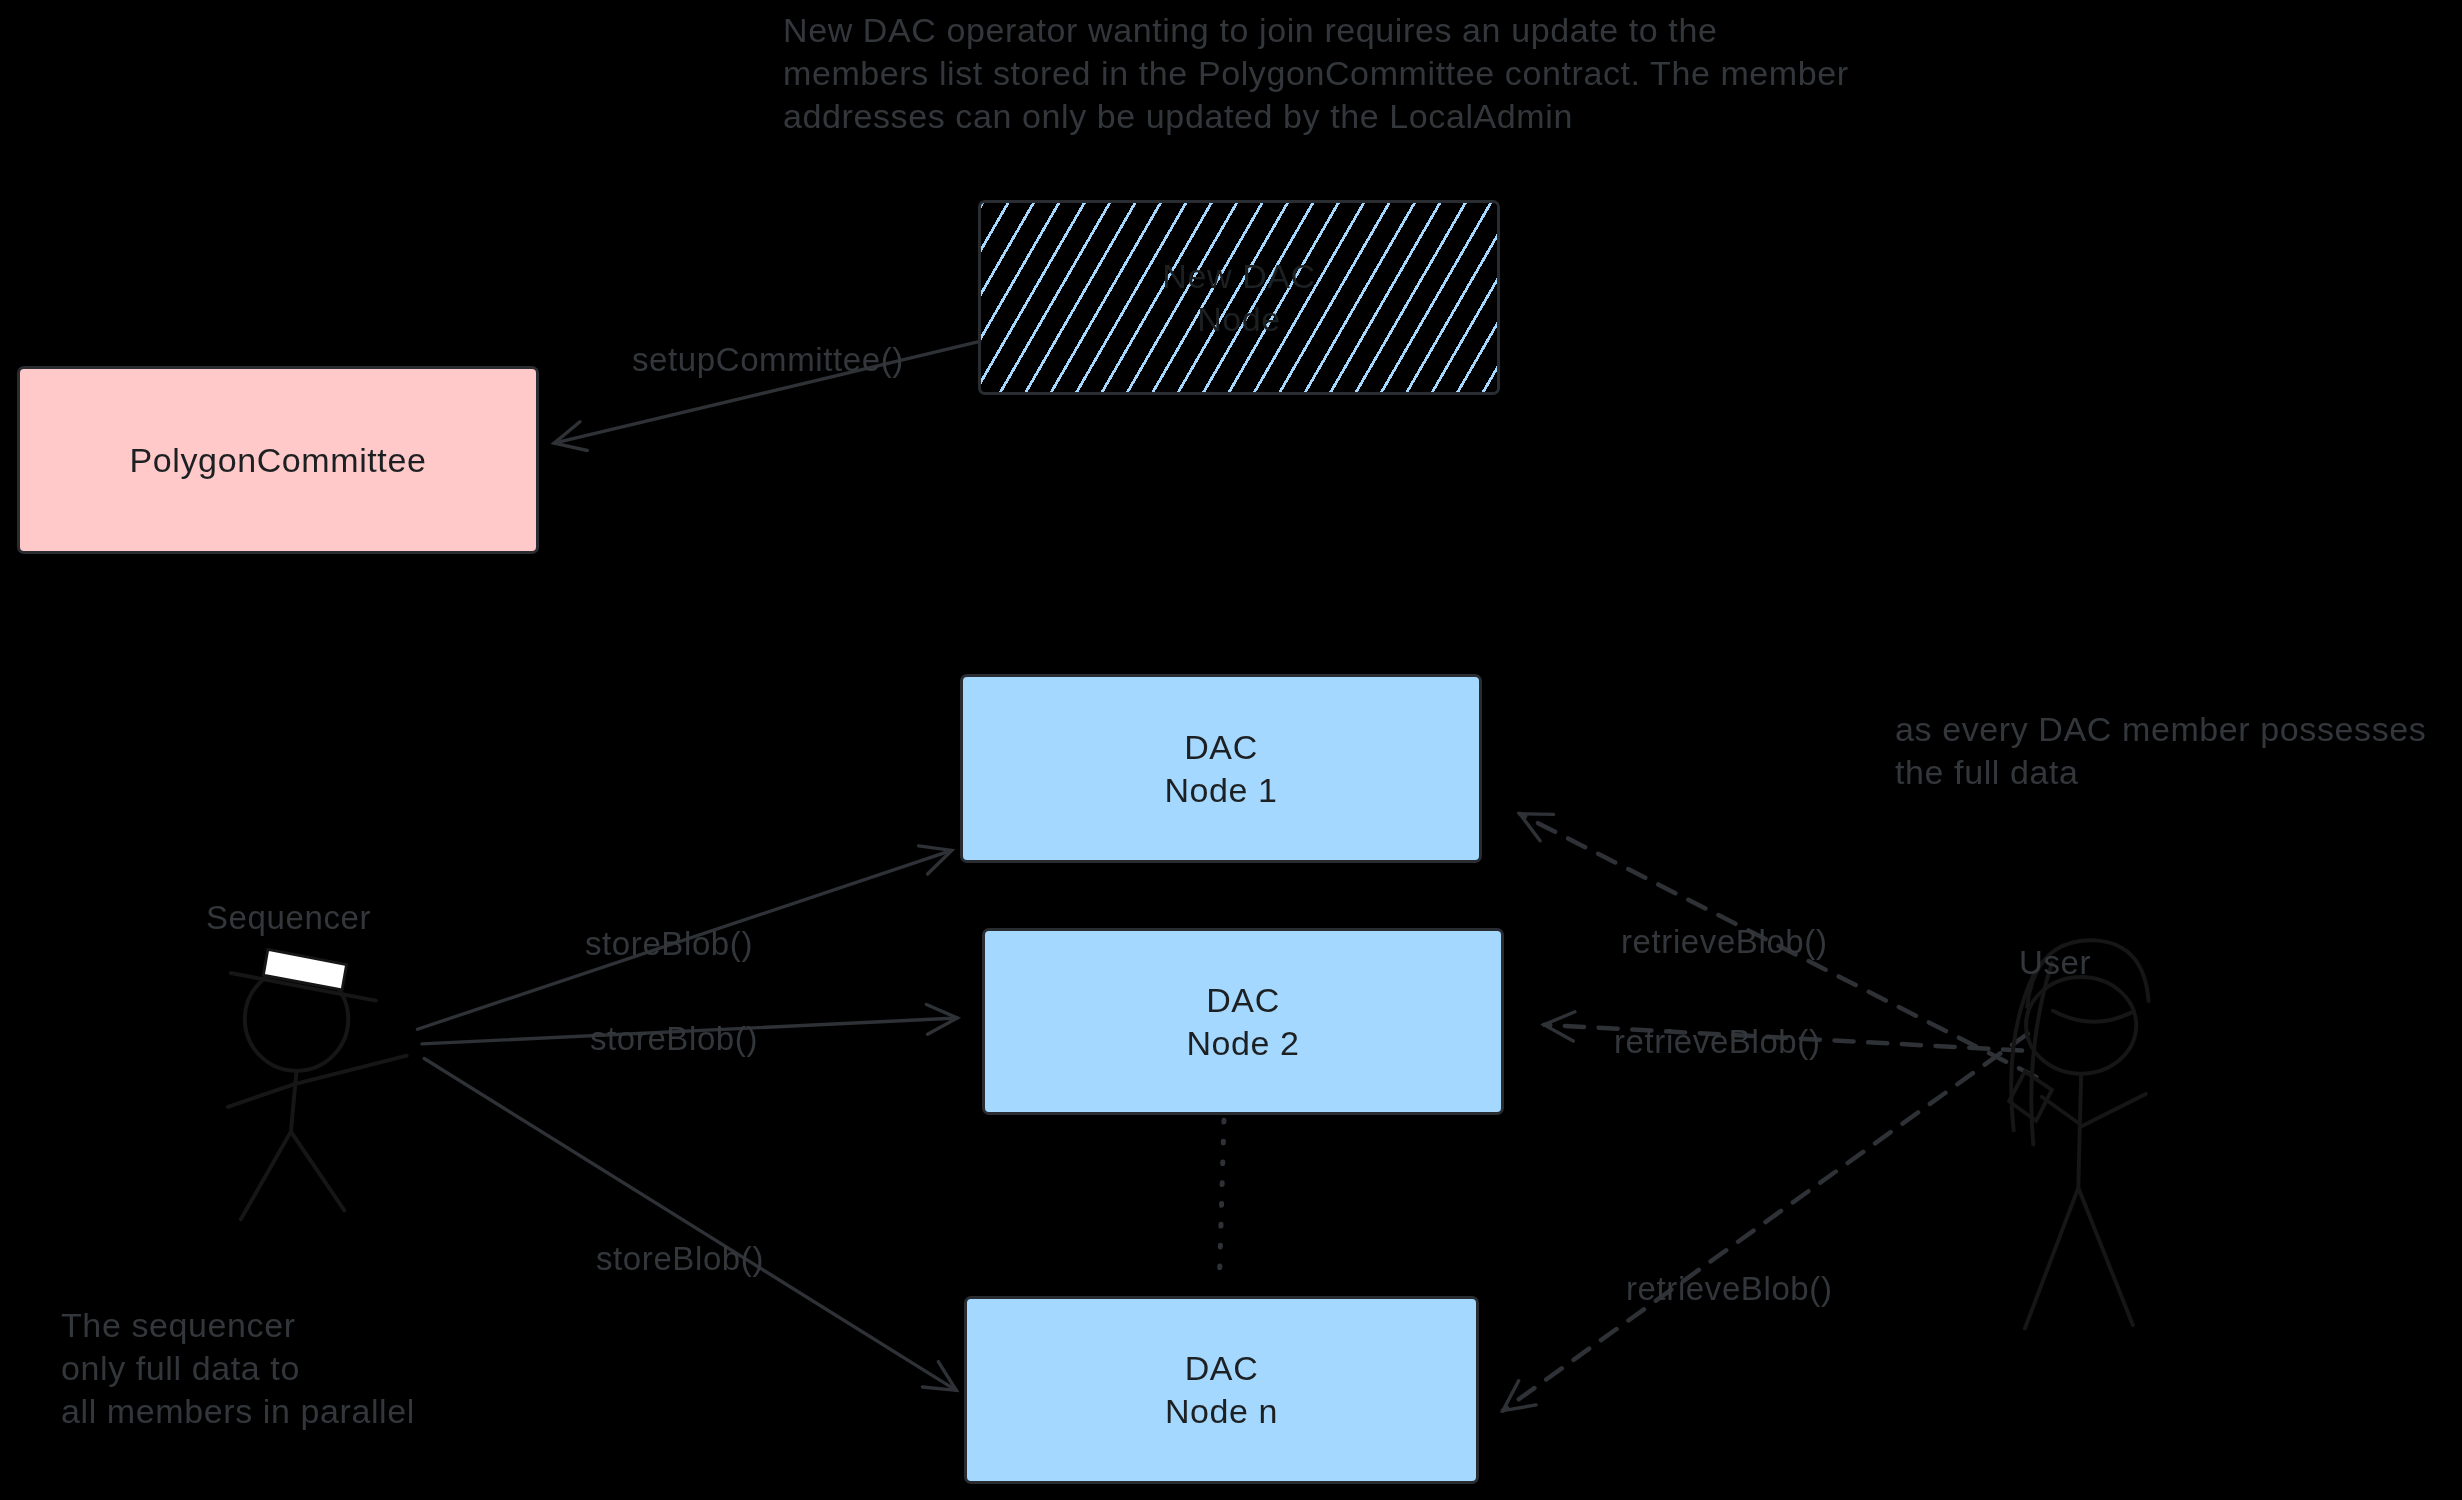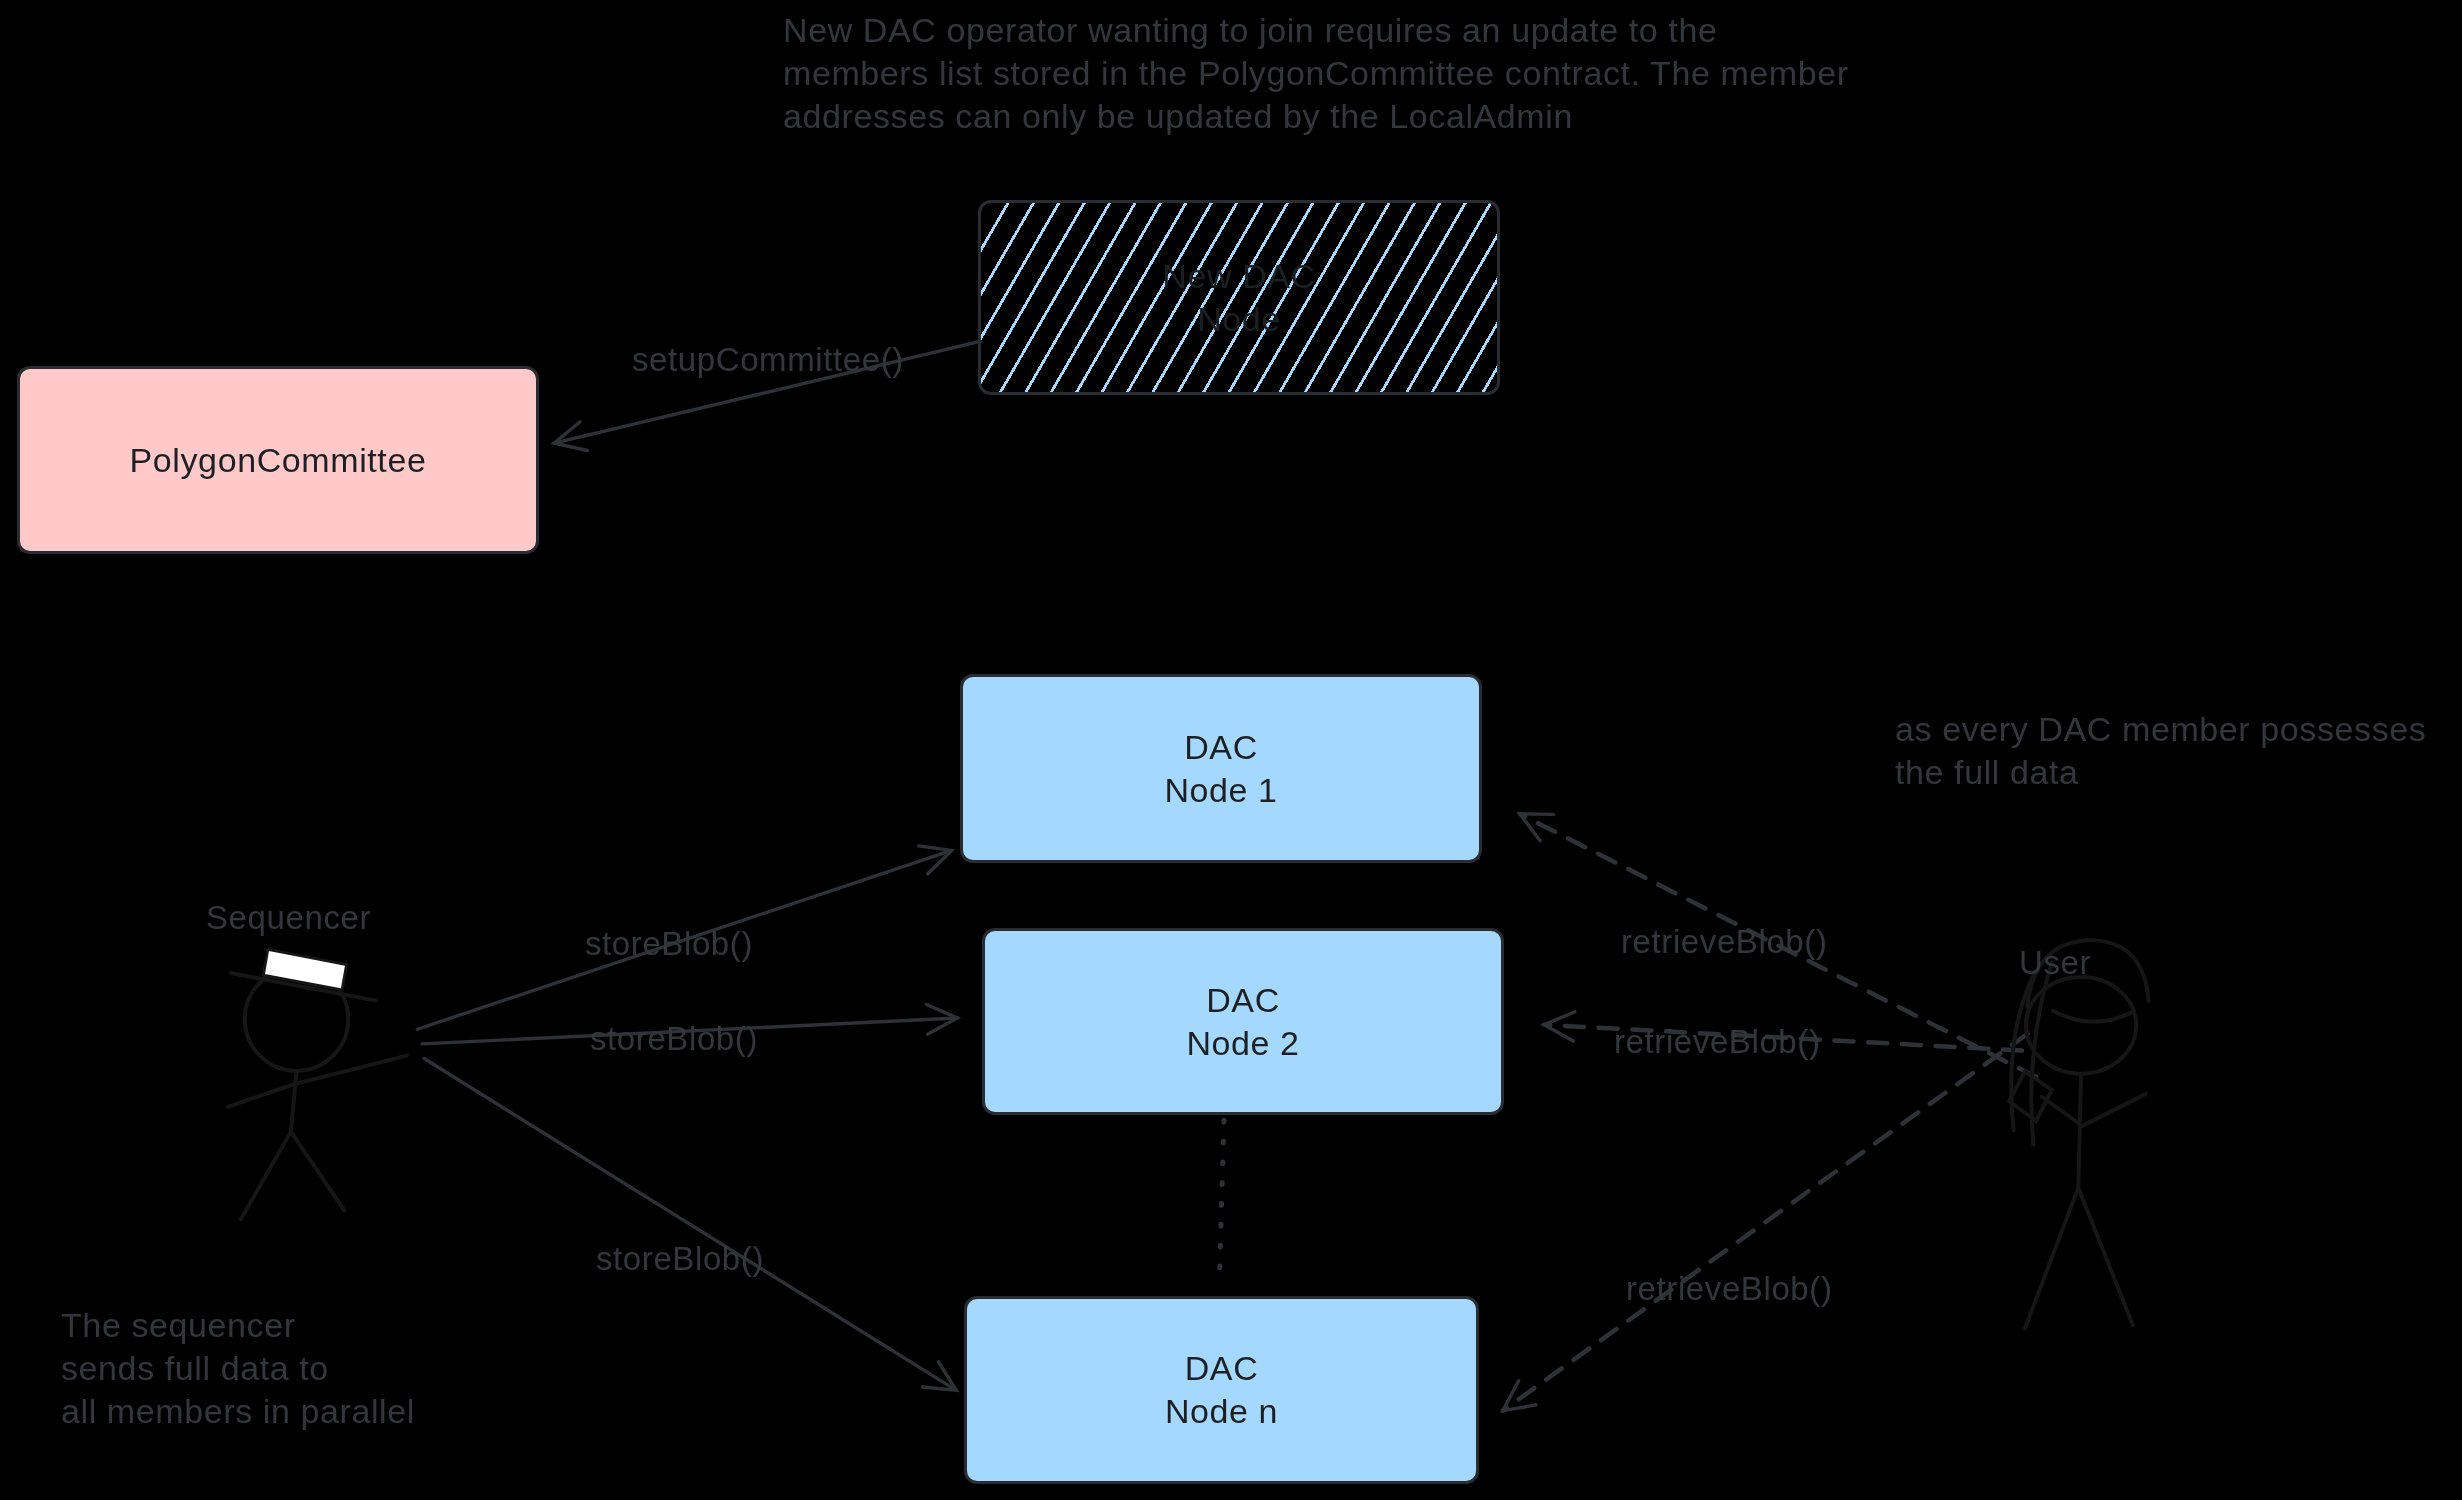--- a/index.html
+++ b/index.html
@@ -15,21 +15,21 @@
   }
   #art{position:absolute;left:0;top:0;width:2462px;height:1500px;}
   .edge{stroke:var(--edge-stroke);stroke-width:6;fill:none;stroke-linecap:round;}
   .edge.dashed{stroke-width:8;stroke-dasharray:34 26;}
   .edge.dotted{stroke-width:9;stroke-dasharray:3 34;stroke-linecap:round;}
   .head{stroke:var(--edge-stroke);stroke-width:6;fill:none;stroke-linecap:round;}
   .fig{stroke:var(--figure-stroke);stroke-width:7;fill:none;stroke-linecap:round;}
   .note{position:absolute;color:var(--annotation-text);font-size:34px;line-height:43px;letter-spacing:0.6px;white-space:nowrap;}
   .edge-label{position:absolute;color:var(--annotation-text);font-size:33px;letter-spacing:0.6px;white-space:nowrap;}
   .actor-label{position:absolute;color:var(--annotation-text);font-size:33px;letter-spacing:0.6px;white-space:nowrap;margin-top:48px;}
-  .box{position:absolute;border:3.4px solid var(--border);border-radius:13px;
+  .box{position:absolute;border:3.4px solid var(--border);border-radius:7px;
        display:flex;flex-direction:column;align-items:center;justify-content:center;
        color:var(--box-text);font-size:34px;line-height:43px;text-align:center;letter-spacing:0.6px;}
   #box-new-dac{left:978px;top:200px;width:522px;height:195px;
        background:repeating-linear-gradient(120deg,var(--hatch-stripe) 0 2.8px,transparent 2.8px 22px);}
   #box-committee{left:17px;top:366px;width:522px;height:188px;background:var(--committee-fill);}
   #box-node1{left:960px;top:674px;width:522px;height:189px;background:var(--node-fill);}
   #box-node2{left:982px;top:928px;width:522px;height:187px;background:var(--node-fill);}
   #box-noden{left:964px;top:1296px;width:515px;height:188px;background:var(--node-fill);}
   #note-join{left:783px;top:9px;}
   #note-retrievability{left:1895px;top:708px;}
@@ -118,21 +118,21 @@
     <div>addresses can only be updated by the LocalAdmin</div>
   </div>
 
   <div class="note" id="note-retrievability">
     <div>as every DAC member possesses</div>
     <div>the full data</div>
   </div>
 
   <div class="note" id="note-parallel">
     <div>The sequencer</div>
-    <div>sends full data to</div>
+    <div>only full data to</div>
     <div>all members in parallel</div>
   </div>
 
   <div class="box" id="box-new-dac">
     <div>New DAC</div>
     <div>Node</div>
   </div>
 
   <div class="box" id="box-committee">
     <div>PolygonCommittee</div>

